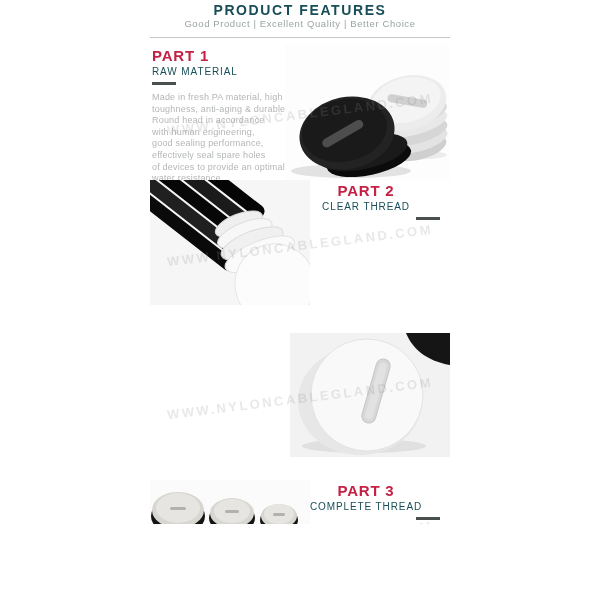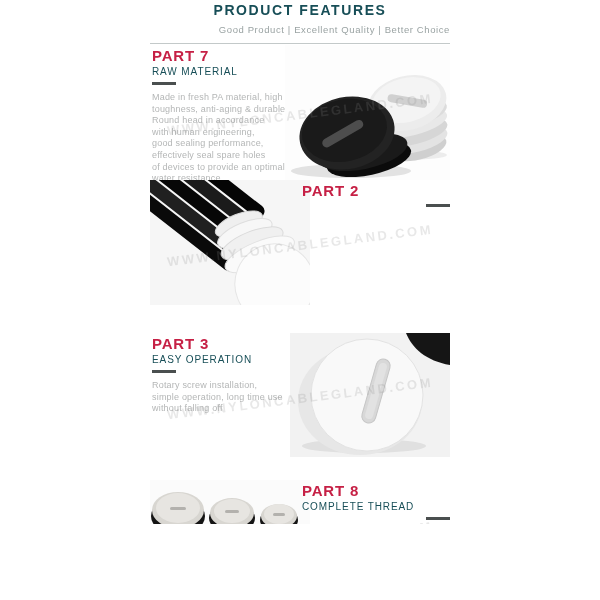--- a/index.html
+++ b/index.html
@@ -1,31 +1,31 @@
 <!DOCTYPE html>
 <html><head>
 <meta charset="utf-8">
 <style>
   html,body{margin:0;padding:0;background:#fff;}
   .page{position:relative;width:600px;height:524px;background:#ffffff;overflow:hidden;
         font-family:"Liberation Sans", sans-serif;}
   
   .header{position:absolute;left:150px;top:2px;width:300px;text-align:center;}
   .page-title{margin:0;font-size:14px;font-weight:bold;letter-spacing:1.6px;color:#174e57;}
-  .page-subtitle{margin-top:6px;font-size:9.5px;letter-spacing:.6px;color:#9aa3a3;text-align:right;}
+  .page-subtitle{margin-top:0;font-size:9.5px;letter-spacing:.6px;color:#9aa3a3;}
   .header-divider{margin-top:8px;height:0;border:none;border-top:1px solid #c3c9c9;}
   
   .part{position:absolute;left:150px;width:300px;}
   .part1{top:45px;height:135px;}
   .part2{top:180px;height:125px;}
   .part3{top:333px;height:125px;}
   .part4{top:480px;height:120px;}
   .txt{position:absolute;top:2px;width:148px;}
   .txt.left{left:2px;text-align:left;}
-  .txt.right{right:0;text-align:left;}
+  .txt.right{right:10px;text-align:center;}
   .part-label{margin:0;font-size:15px;font-weight:bold;letter-spacing:.8px;color:#c62045;}
   .part-title{margin:2px 0 0 0;font-size:10px;font-weight:normal;letter-spacing:.9px;color:#174e57;}
   .dash{width:24px;height:3px;background:#4a4f4f;margin-top:5px;}
   .txt.right .dash{margin-left:auto;}
   .part-text{margin:7px 0 0 0;font-size:9px;line-height:11.6px;color:#b4b6b6;
              letter-spacing:.2px;white-space:pre-line;}
   
   .photo{position:absolute;margin:0;padding:0;line-height:0;}
   .photo.right{right:0;top:0;}
   .photo.left{left:0;top:0;}
@@ -40,21 +40,21 @@
 <div class="page">
 
   <div class="header">
     <h1 class="page-title">PRODUCT FEATURES</h1>
     <div class="page-subtitle">Good Product   |   Excellent Quality   |   Better Choice</div>
     <hr class="header-divider">
   </div>
 
   <section class="part part1">
     <div class="txt left">
-      <h2 class="part-label">PART 7</h2>
+      <h2 class="part-label">PART 1</h2>
       <h3 class="part-title">RAW MATERIAL</h3>
       <div class="dash"></div>
       <p class="part-text">Made in fresh PA material, high
 toughness, anti-aging &amp; durable
 Round head in accordance
 with human engineering,
 good sealing performance,
 effectively seal spare holes
 of devices to provide an optimal
 water resistance</p>
@@ -105,34 +105,27 @@
           <ellipse cx="-8" cy="-42" rx="25" ry="10" fill="#efefef" stroke="#d9d9d9"></ellipse>
           <ellipse cx="-6" cy="-31" rx="29" ry="11" fill="#f7f7f7" stroke="#dedede"></ellipse>
           <ellipse cx="-3" cy="-19" rx="33" ry="12" fill="#f0f0f0" stroke="#dadada"></ellipse>
           <ellipse cx="0" cy="-6" rx="37" ry="13" fill="#fafafa" stroke="#e2e2e2"></ellipse>
           <circle cx="3" cy="27" r="40" fill="#fcfcfc" stroke="#e6e6e6"></circle>
         </g>
       </svg>
     </figure>
     <div class="txt right">
       <h2 class="part-label">PART 2</h2>
+      <h3 class="part-title">CLEAR THREAD</h3>
       <div class="dash"></div>
     </div>
     <div class="wm">WWW.NYLONCABLEGLAND.COM</div>
   </section>
 
   <section class="part part3">
-    <div class="txt left">
-      <h2 class="part-label">PART 3</h2>
-      <h3 class="part-title">EASY OPERATION</h3>
-      <div class="dash"></div>
-      <p class="part-text">Rotary screw installation,
-simple operation, long time use
-without falling off</p>
-    </div>
     <figure class="photo right">
       <svg width="160" height="124" viewBox="0 0 160 124">
         <rect width="160" height="124" fill="#f2f2f2"></rect>
         <ellipse cx="74" cy="113" rx="62" ry="7" fill="#e0e0e0"></ellipse>
         <ellipse cx="70" cy="68" rx="62" ry="54" fill="#e7e7e7"></ellipse>
         <circle cx="77" cy="62" r="56" fill="#f9f9f9" stroke="#e3e3e3"></circle>
         <g transform="translate(86,58) rotate(16)">
           <rect x="-7" y="-33" width="14" height="66" rx="7" fill="#d8d8d8" stroke="#c6c6c6"></rect>
           <rect x="-4" y="-29" width="8" height="58" rx="4" fill="#e2e2e2"></rect>
         </g>
@@ -183,20 +176,20 @@
         </g>
         <g>
           <ellipse cx="130" cy="94" rx="22" ry="18" fill="#0c0c0c"></ellipse>
           <ellipse cx="130" cy="91" rx="20" ry="15" fill="#242424"></ellipse>
           <ellipse cx="130" cy="89" rx="15" ry="11" fill="#1c1c1c"></ellipse>
           <rect x="123" y="87" width="14" height="4" rx="2" fill="#3e3e3e"></rect>
         </g>
       </svg>
     </figure>
     <div class="txt right">
-      <h2 class="part-label">PART 8</h2>
+      <h2 class="part-label">PART 3</h2>
       <h3 class="part-title">COMPLETE THREAD</h3>
       <div class="dash"></div>
     </div>
     <div class="wm">WWW.NYLONCABLEGLAND.COM</div>
   </section>
 
 </div>
 
 </body></html>

